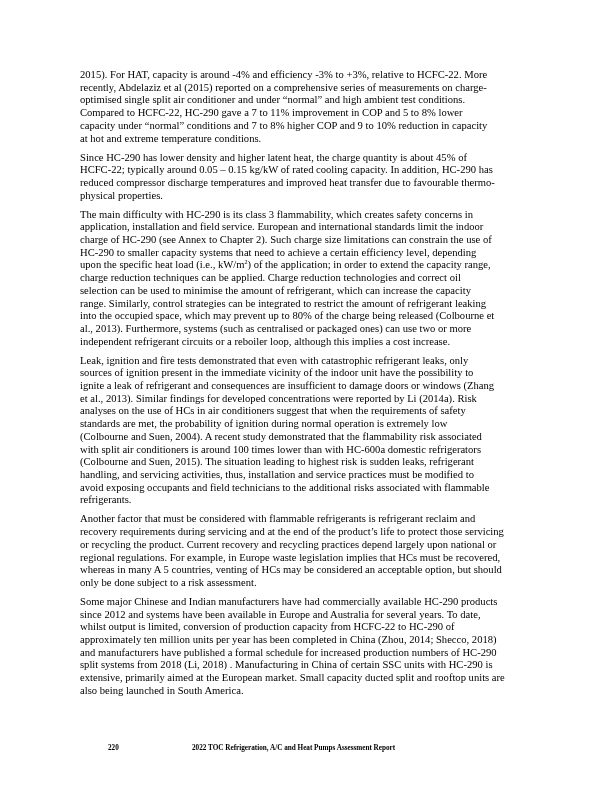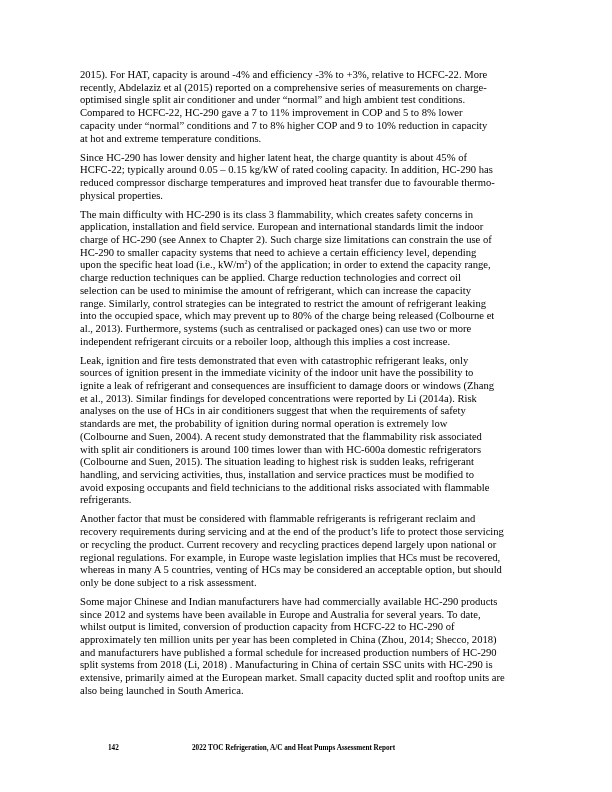--- a/index.html
+++ b/index.html
@@ -99,15 +99,15 @@
 since 2012 and systems have been available in Europe and Australia for several years. To date,
 whilst output is limited, conversion of production capacity from HCFC-22 to HC-290 of
 approximately ten million units per year has been completed in China (Zhou, 2014; Shecco, 2018)
 and manufacturers have published a formal schedule for increased production numbers of HC-290
 split systems from 2018 (Li, 2018) . Manufacturing in China of certain SSC units with HC-290 is
 extensive, primarily aimed at the European market. Small capacity ducted split and rooftop units are
 also being launched in South America.</p>
 </div>
 
 <div class="footer">
-  <span class="page-num">142</span>
+  <span class="page-num">220</span>
   <span class="report-title">2022 TOC Refrigeration, A/C and Heat Pumps Assessment Report</span>
 </div>
 
 </body></html>

